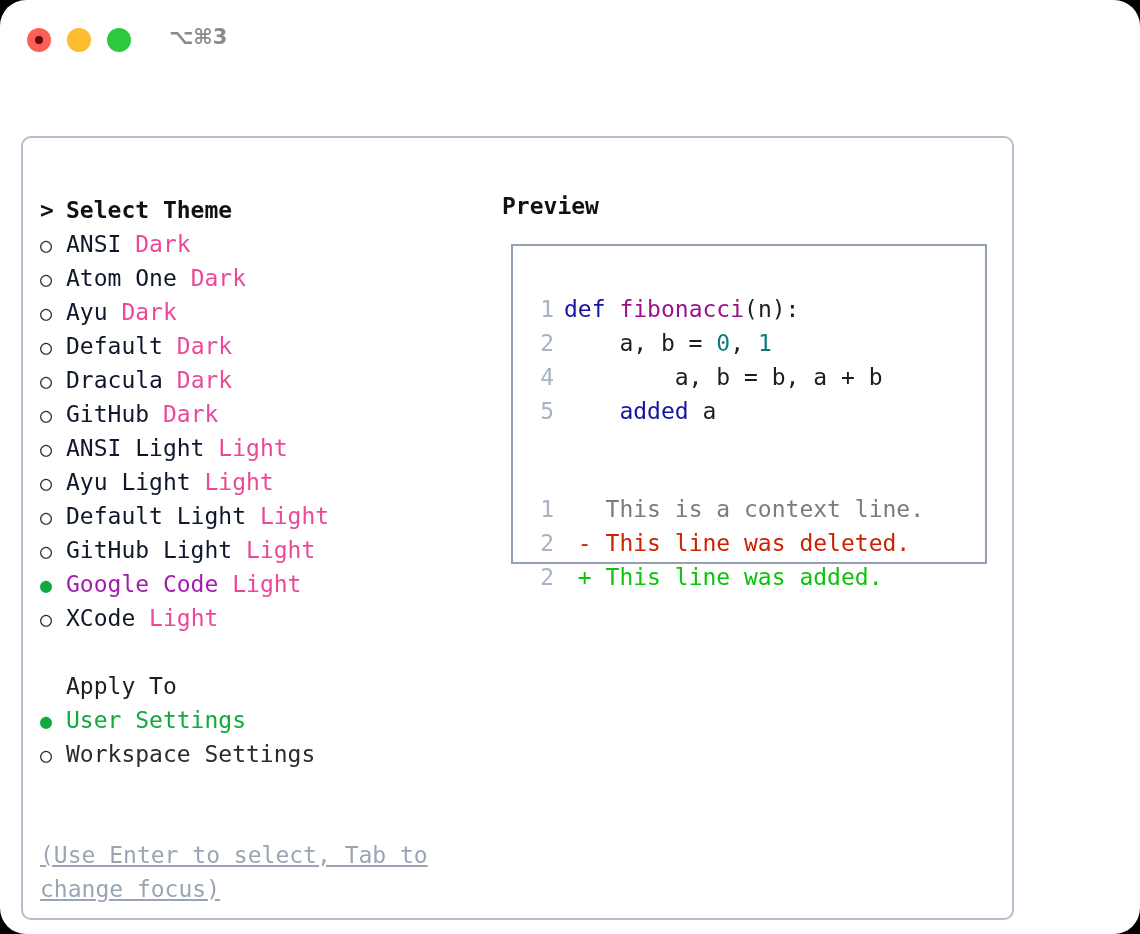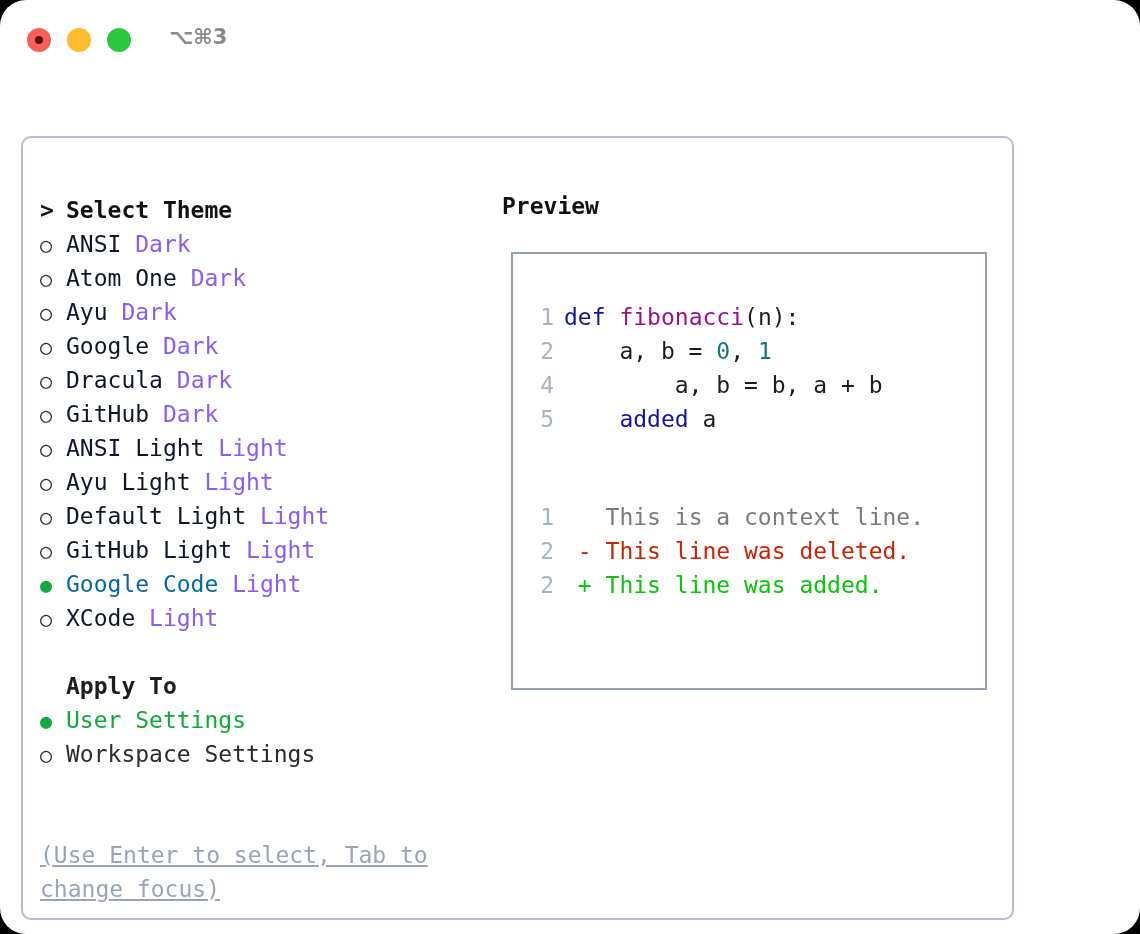--- a/index.html
+++ b/index.html
@@ -103,28 +103,27 @@
   .bullet.sel { color: #10a93c; }
 
   .heading {
     font-weight: 700;
     color: #111111;
     font-size: 23px;
   }
   .heading .bullet { font-weight: 700; font-size: 23px; color:#111111;}
 
   .theme-name { color: #0f172a; }
-  .theme-name.selected { color: #0369a1; }
-  .theme-mode { color: #8b5cf6; }
+  .theme-name.selected { color: #a21caf; }
+  .theme-mode { color: #ec4899; }
 
   .apply-heading {
     padding-left: 26px;
     color: #1d1d1d;
     font-size: 23px;
-    font-weight: bold;
   }
   .apply-label.selected { color: #10a93c; }
 
   .spacer-sm { height: 34px; }
 
   #hint {
     position: absolute;
     left: 17px;
     top: 700px;
     width: 420px;
@@ -141,23 +140,23 @@
     top: 55px;
     font-size: 23px;
     font-weight: 700;
     color: #111111;
     text-align: right;
   }
 
   #preview-box {
     position: absolute;
     left: 488px;
-    top: 114px;
+    top: 106px;
     width: 476px;
-    height: 438px;
+    height: 320px;
     border: 2px solid #95a1b2;
     box-sizing: border-box;
     background: #ffffff;
   }
 
   .code-line {
     position: relative;
     height: 34px;
     line-height: 34px;
     font-size: 23px;
@@ -202,21 +201,21 @@
     <div id="left-col">
 
       <div class="row heading">
         <span class="bullet">&gt;</span><span>Select Theme</span>
       </div>
 
       <div id="theme-rows">
           <div class="row"><span class="bullet">○</span><span class="theme-name">ANSI</span> <span class="theme-mode">Dark</span></div>
           <div class="row"><span class="bullet">○</span><span class="theme-name">Atom One</span> <span class="theme-mode">Dark</span></div>
           <div class="row"><span class="bullet">○</span><span class="theme-name">Ayu</span> <span class="theme-mode">Dark</span></div>
-          <div class="row"><span class="bullet">○</span><span class="theme-name">Google</span> <span class="theme-mode">Dark</span></div>
+          <div class="row"><span class="bullet">○</span><span class="theme-name">Default</span> <span class="theme-mode">Dark</span></div>
           <div class="row"><span class="bullet">○</span><span class="theme-name">Dracula</span> <span class="theme-mode">Dark</span></div>
           <div class="row"><span class="bullet">○</span><span class="theme-name">GitHub</span> <span class="theme-mode">Dark</span></div>
           <div class="row"><span class="bullet">○</span><span class="theme-name">ANSI Light</span> <span class="theme-mode">Light</span></div>
           <div class="row"><span class="bullet">○</span><span class="theme-name">Ayu Light</span> <span class="theme-mode">Light</span></div>
           <div class="row"><span class="bullet">○</span><span class="theme-name">Default Light</span> <span class="theme-mode">Light</span></div>
           <div class="row"><span class="bullet">○</span><span class="theme-name">GitHub Light</span> <span class="theme-mode">Light</span></div>
           <div class="row"><span class="bullet sel">●</span><span class="theme-name selected">Google Code</span> <span class="theme-mode">Light</span></div>
           <div class="row"><span class="bullet">○</span><span class="theme-name">XCode</span> <span class="theme-mode">Light</span></div>
         </div>
 

